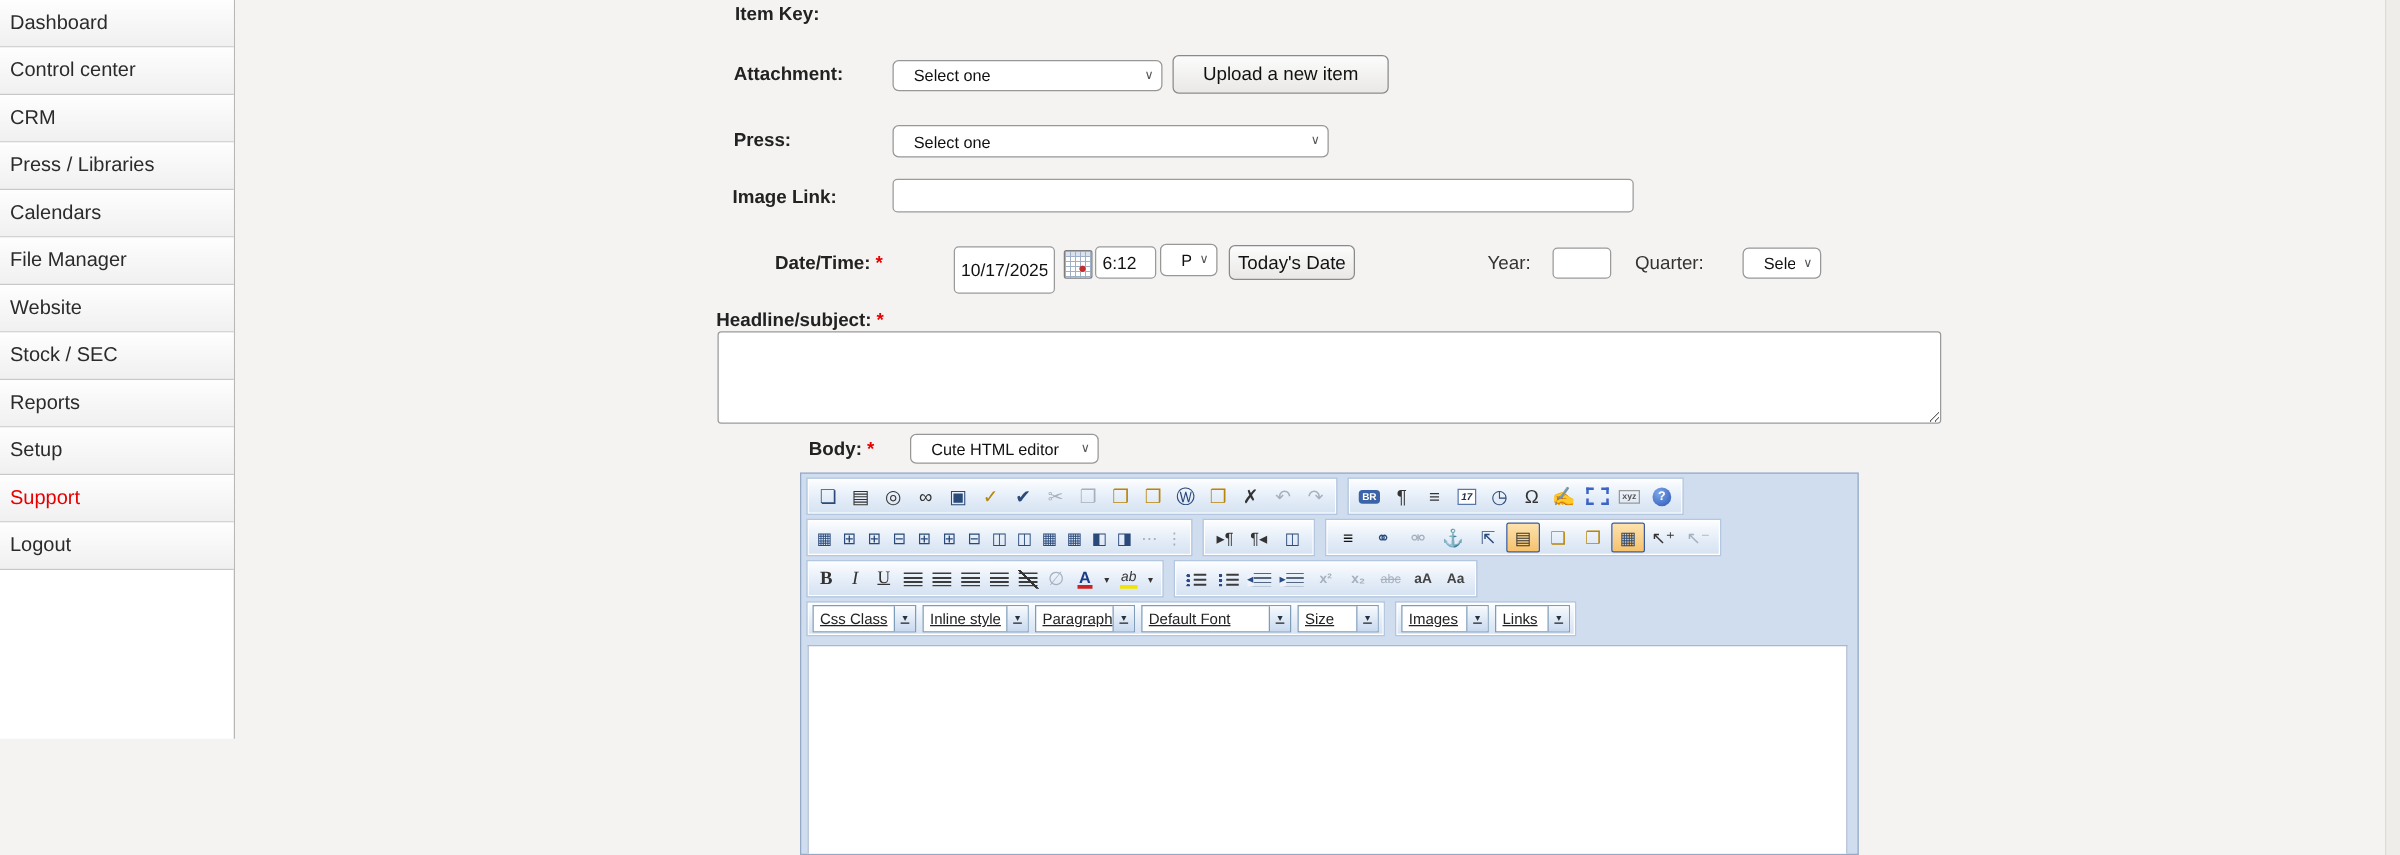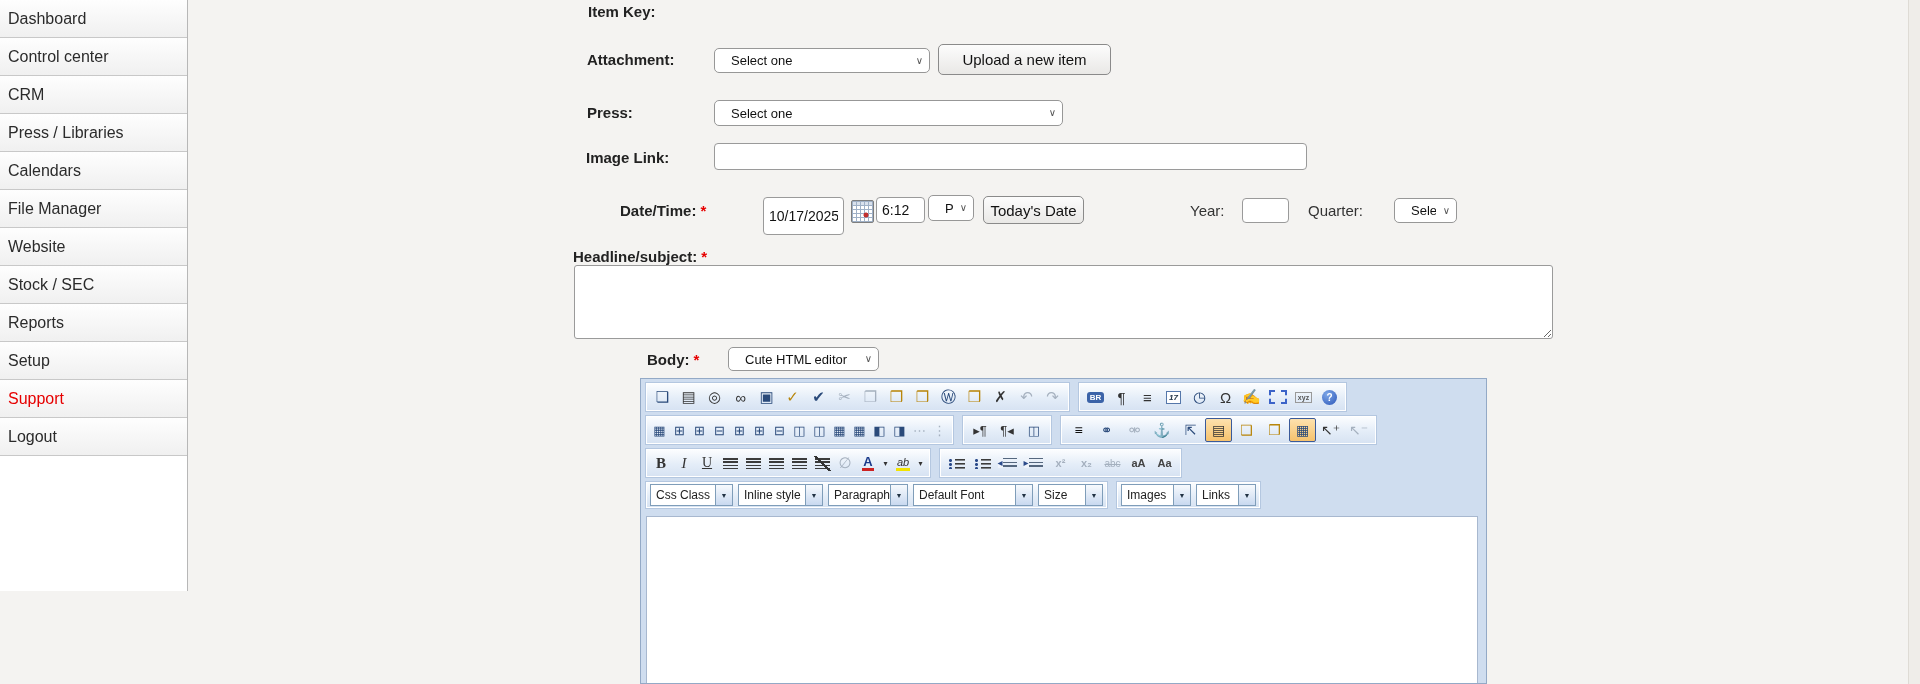--- a/index.html
+++ b/index.html
@@ -73,21 +73,21 @@
       radial-gradient(circle,#2a4a8a 1.3px,transparent 1.6px),radial-gradient(circle,#2a4a8a 1.3px,transparent 1.6px),
       radial-gradient(circle,#2a4a8a 1.3px,transparent 1.6px),
       linear-gradient(#3c3c3c,#3c3c3c),linear-gradient(#3c3c3c,#3c3c3c),linear-gradient(#3c3c3c,#3c3c3c);
     background-size:3px 3px,3px 3px,3px 3px,10px 1.6px,10px 1.6px,10px 1.6px;
     background-position:0 1px,0 5px,0 9px,6px 1px,6px 5px,6px 9px;}
   .i-ind span,.i-out span{position:relative;display:block;width:16px;height:11px;
     background:repeating-linear-gradient(to bottom,#55677e 0 1.5px,transparent 1.5px 3.6px);}
   .i-out span::before{content:"◂";position:absolute;left:-3px;top:-1px;font-size:10px;color:#2a4a8a;background:#eef3fa;}
   .i-ind span::before{content:"▸";position:absolute;left:-3px;top:-1px;font-size:10px;color:#2a4a8a;background:#eef3fa;}
   .dd{display:inline-flex;align-items:center;height:22px;background:#fff;border:1px solid #7f9db9;
-    font-size:12px;color:#222;margin-right:4px;box-sizing:border-box;cursor:pointer;}
+    font-size:12px;color:#222;margin-right:4px;box-sizing:border-box;cursor:pointer;text-decoration:underline;}
   .dd b{font-weight:normal;padding-left:5px;white-space:nowrap;}
   .dd .darr{margin-left:auto;display:flex;align-items:center;justify-content:center;width:16px;align-self:stretch;
     border-left:1px solid #7f9db9;background:linear-gradient(#f7fafd,#c9d9f0);font-size:7px;color:#234;font-style:normal;}
   #ed-content{position:absolute;left:5px;right:8px;top:137px;bottom:0;background:#fff;border:1px solid #a8b8cf;border-bottom:none;}
   #right-edge{position:absolute;left:1908px;top:0;width:12px;height:684px;background:#efede9;border-left:1px solid #dedbd5;}
 </style>
 </head>
 <body>
 
 <div id="page">

